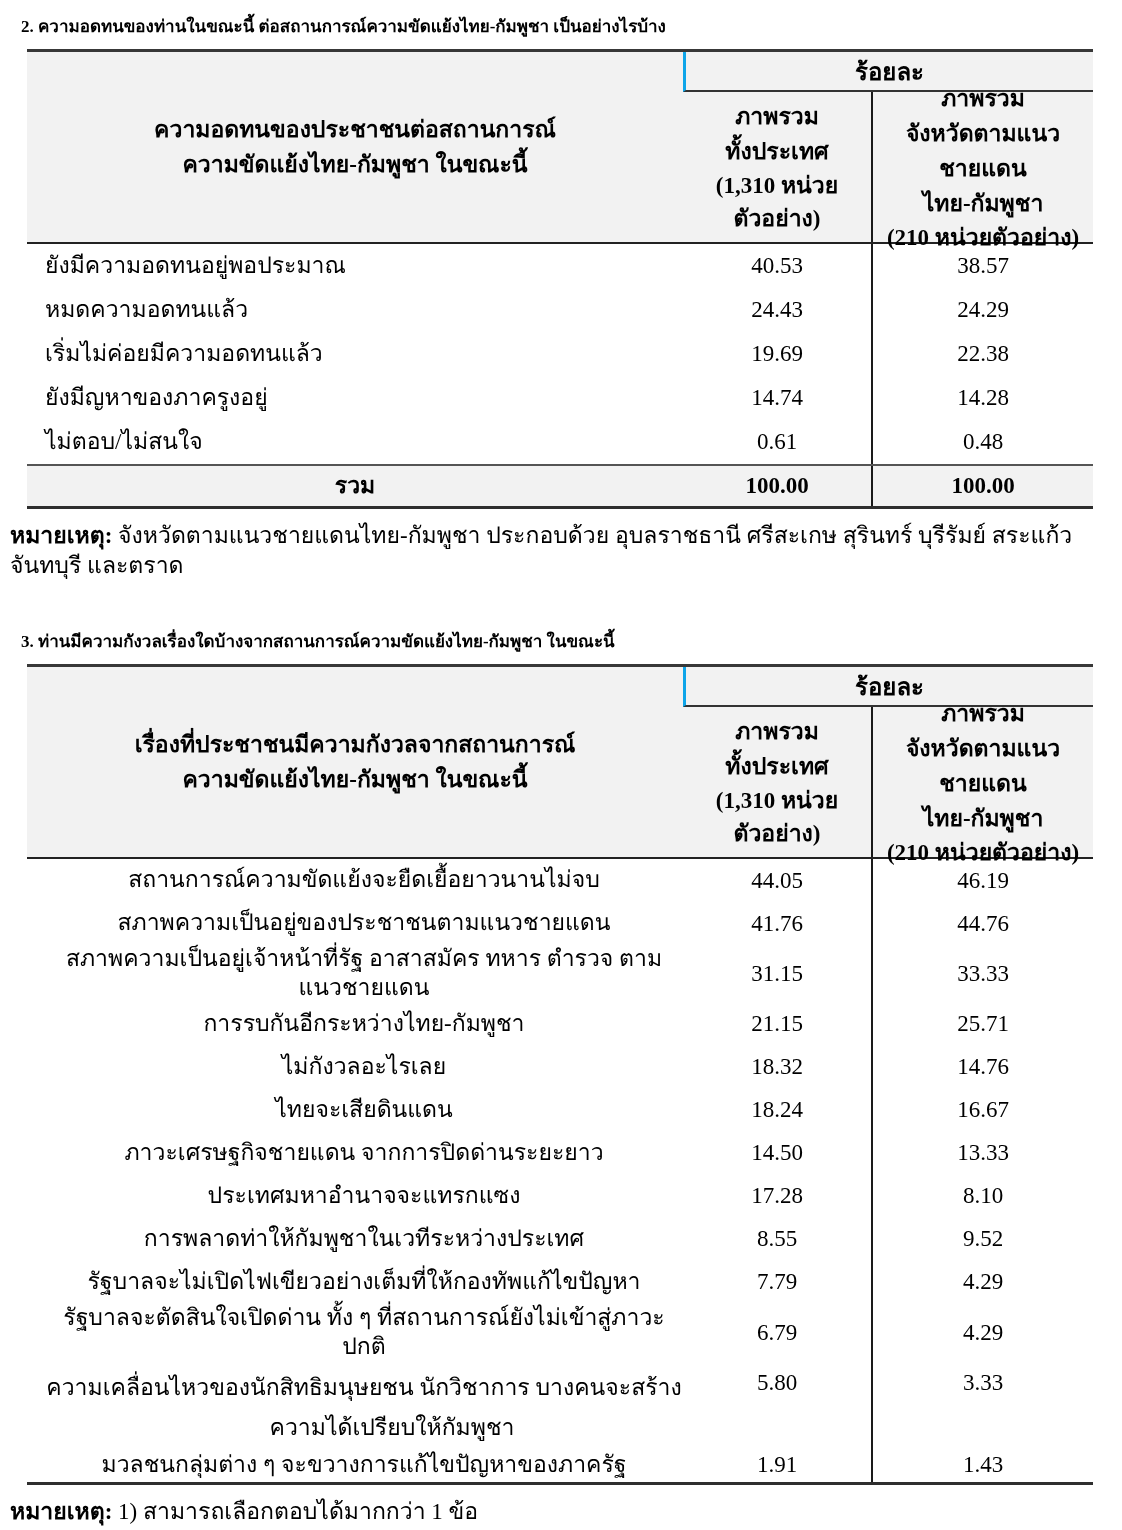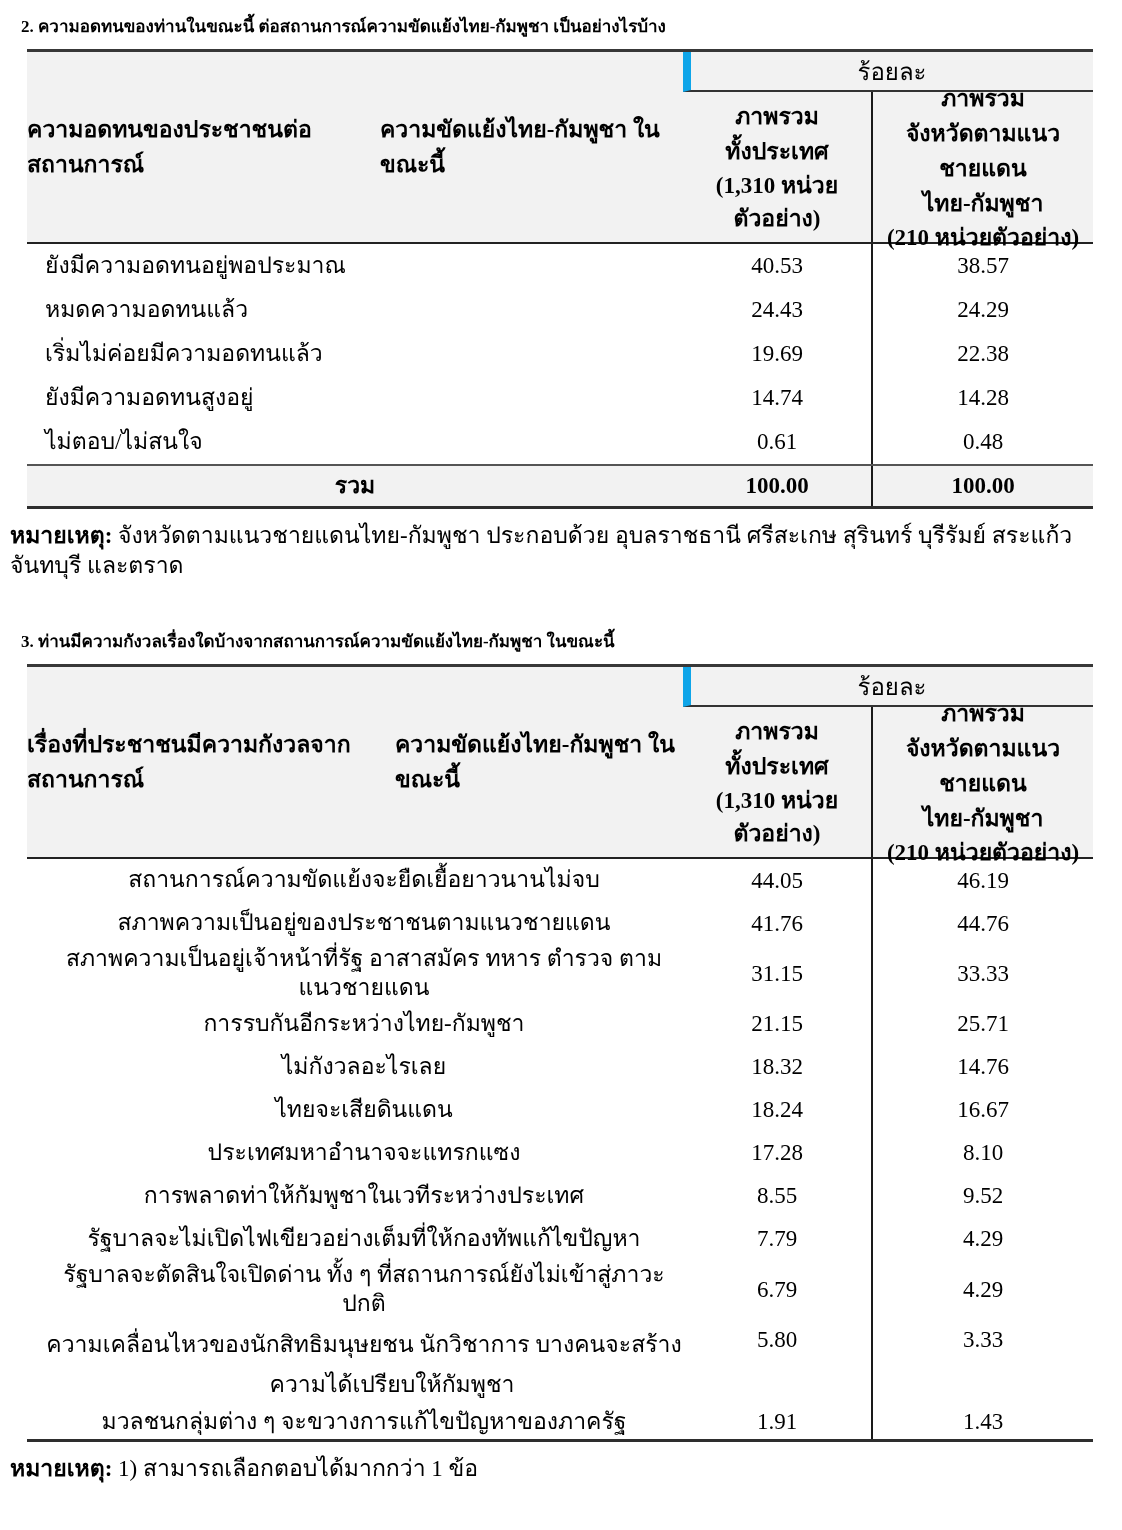--- a/index.html
+++ b/index.html
@@ -28,29 +28,30 @@
   
   .thead {
     display: grid;
     grid-template-columns: 656px 190px 220px;
     grid-template-rows: 40px 150px;
     background: #f2f2f2;
     border-bottom: 2px solid #222;
   }
   .rowhead {
     grid-column: 1; grid-row: 1 / 3;
-    display: flex; flex-direction: row;
+    display: flex; flex-direction: column;
     justify-content: center; align-items: center;
     font-weight: bold; font-size: 23px; line-height: 35px;
+    text-align: center;
   }
   .spanhead {
     grid-column: 2 / 4; grid-row: 1;
     display: flex; align-items: center; justify-content: center;
-    font-weight: normal; font-size: 24px;
-    border-left: 8px solid #0ea5e9;
+    font-weight: bold; font-size: 24px;
+    border-left: 3px solid #0ea5e9;
     border-bottom: 2px solid #333;
     text-align: right;
   }
   .colhead {
     display: flex; flex-direction: column;
     justify-content: center; align-items: center;
     font-weight: bold; font-size: 23px; line-height: 35px;
     text-align: center;
   }
   .colhead.nat { grid-column: 2; grid-row: 2; border-right: 2px solid #1a1a1a; }
@@ -140,21 +141,21 @@
           <div class="cell lbl">หมดความอดทนแล้ว</div>
           <div class="val nat">24.43</div>
           <div class="val bor">24.29</div>
         </div>
         <div class="trow">
           <div class="cell lbl">เริ่มไม่ค่อยมีความอดทนแล้ว</div>
           <div class="val nat">19.69</div>
           <div class="val bor">22.38</div>
         </div>
         <div class="trow">
-          <div class="cell lbl">ยังมีความอดทนสูงอยู่</div>
+          <div class="cell lbl">ยังมีญหาของภาครูงอยู่</div>
           <div class="val nat">14.74</div>
           <div class="val bor">14.28</div>
         </div>
         <div class="trow">
           <div class="cell lbl">ไม่ตอบ/ไม่สนใจ</div>
           <div class="val nat">0.61</div>
           <div class="val bor">0.48</div>
         </div>
         <div class="trow total">
           <div class="cell lbl">รวม</div>
@@ -213,20 +214,25 @@
         </div>
         <div class="trow">
           <div class="cell lbl">ไม่กังวลอะไรเลย</div>
           <div class="val nat">18.32</div>
           <div class="val bor">14.76</div>
         </div>
         <div class="trow">
           <div class="cell lbl">ไทยจะเสียดินแดน</div>
           <div class="val nat">18.24</div>
           <div class="val bor">16.67</div>
+        </div>
+        <div class="trow">
+          <div class="cell lbl">ภาวะเศรษฐกิจชายแดน จากการปิดด่านระยะยาว</div>
+          <div class="val nat">14.50</div>
+          <div class="val bor">13.33</div>
         </div>
         <div class="trow">
           <div class="cell lbl">ประเทศมหาอำนาจจะแทรกแซง</div>
           <div class="val nat">17.28</div>
           <div class="val bor">8.10</div>
         </div>
         <div class="trow">
           <div class="cell lbl">การพลาดท่าให้กัมพูชาในเวทีระหว่างประเทศ</div>
           <div class="val nat">8.55</div>
           <div class="val bor">9.52</div>

